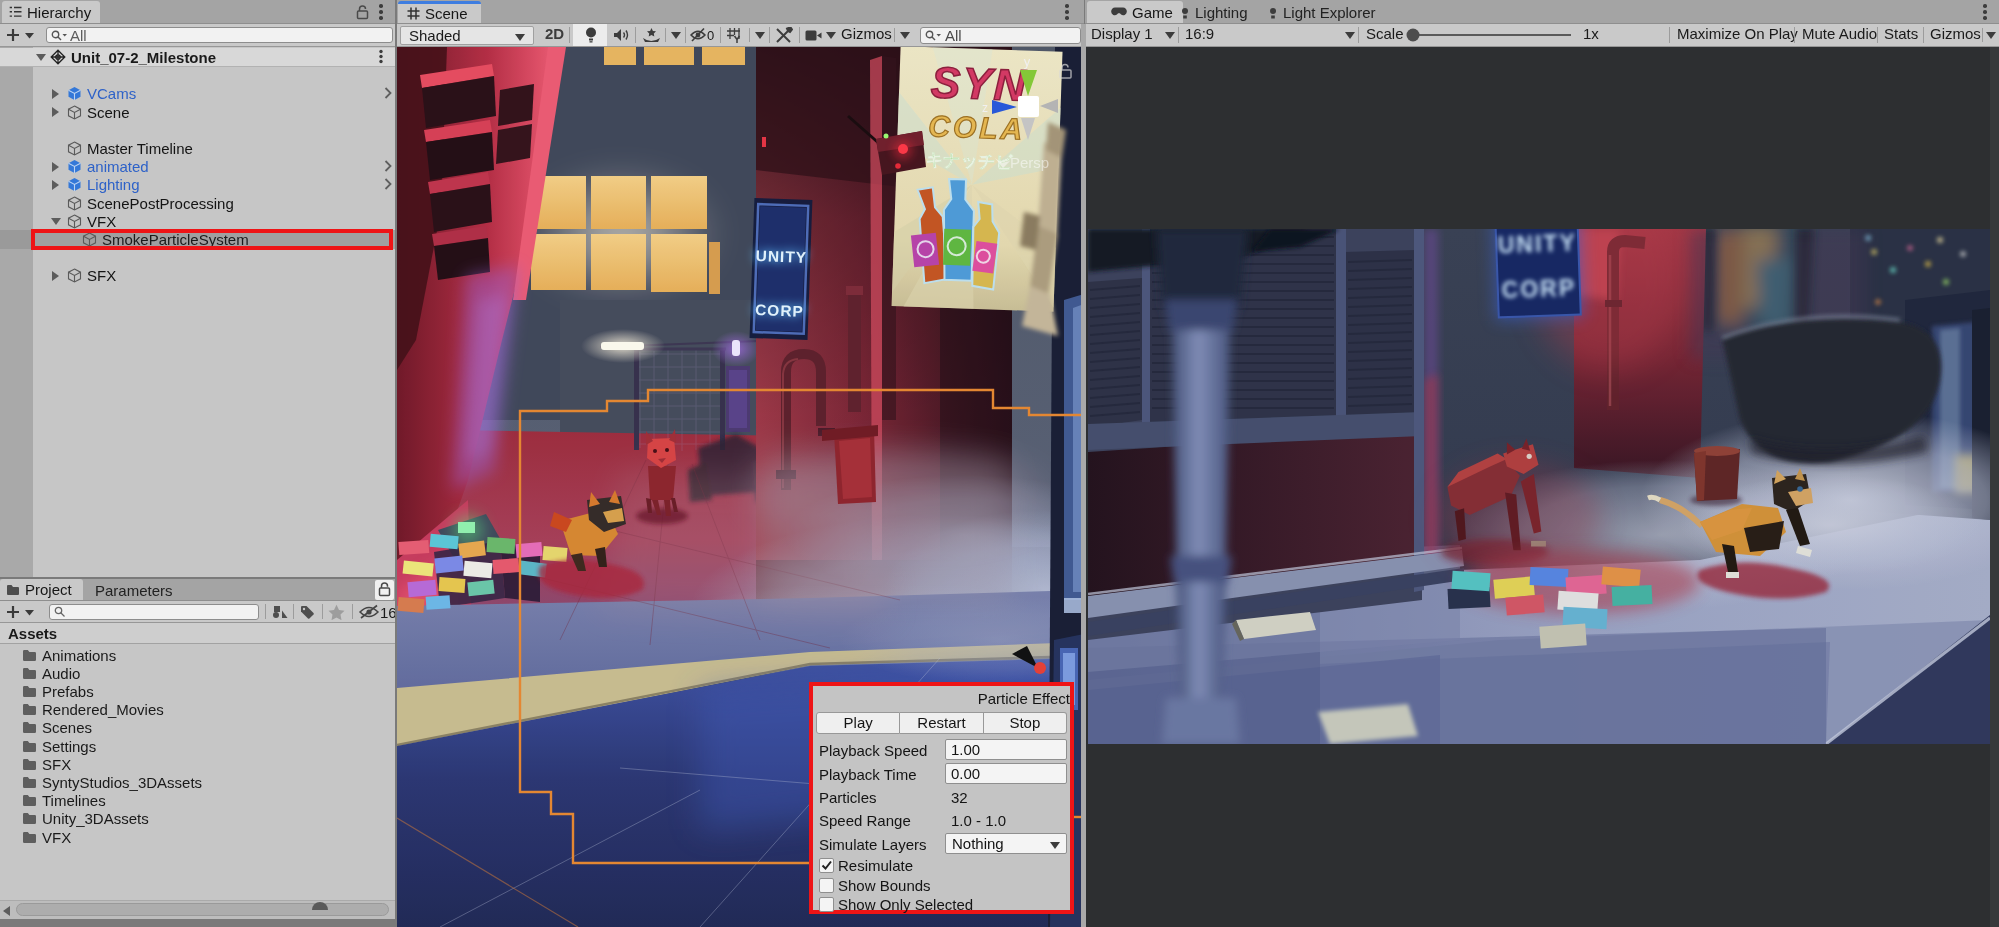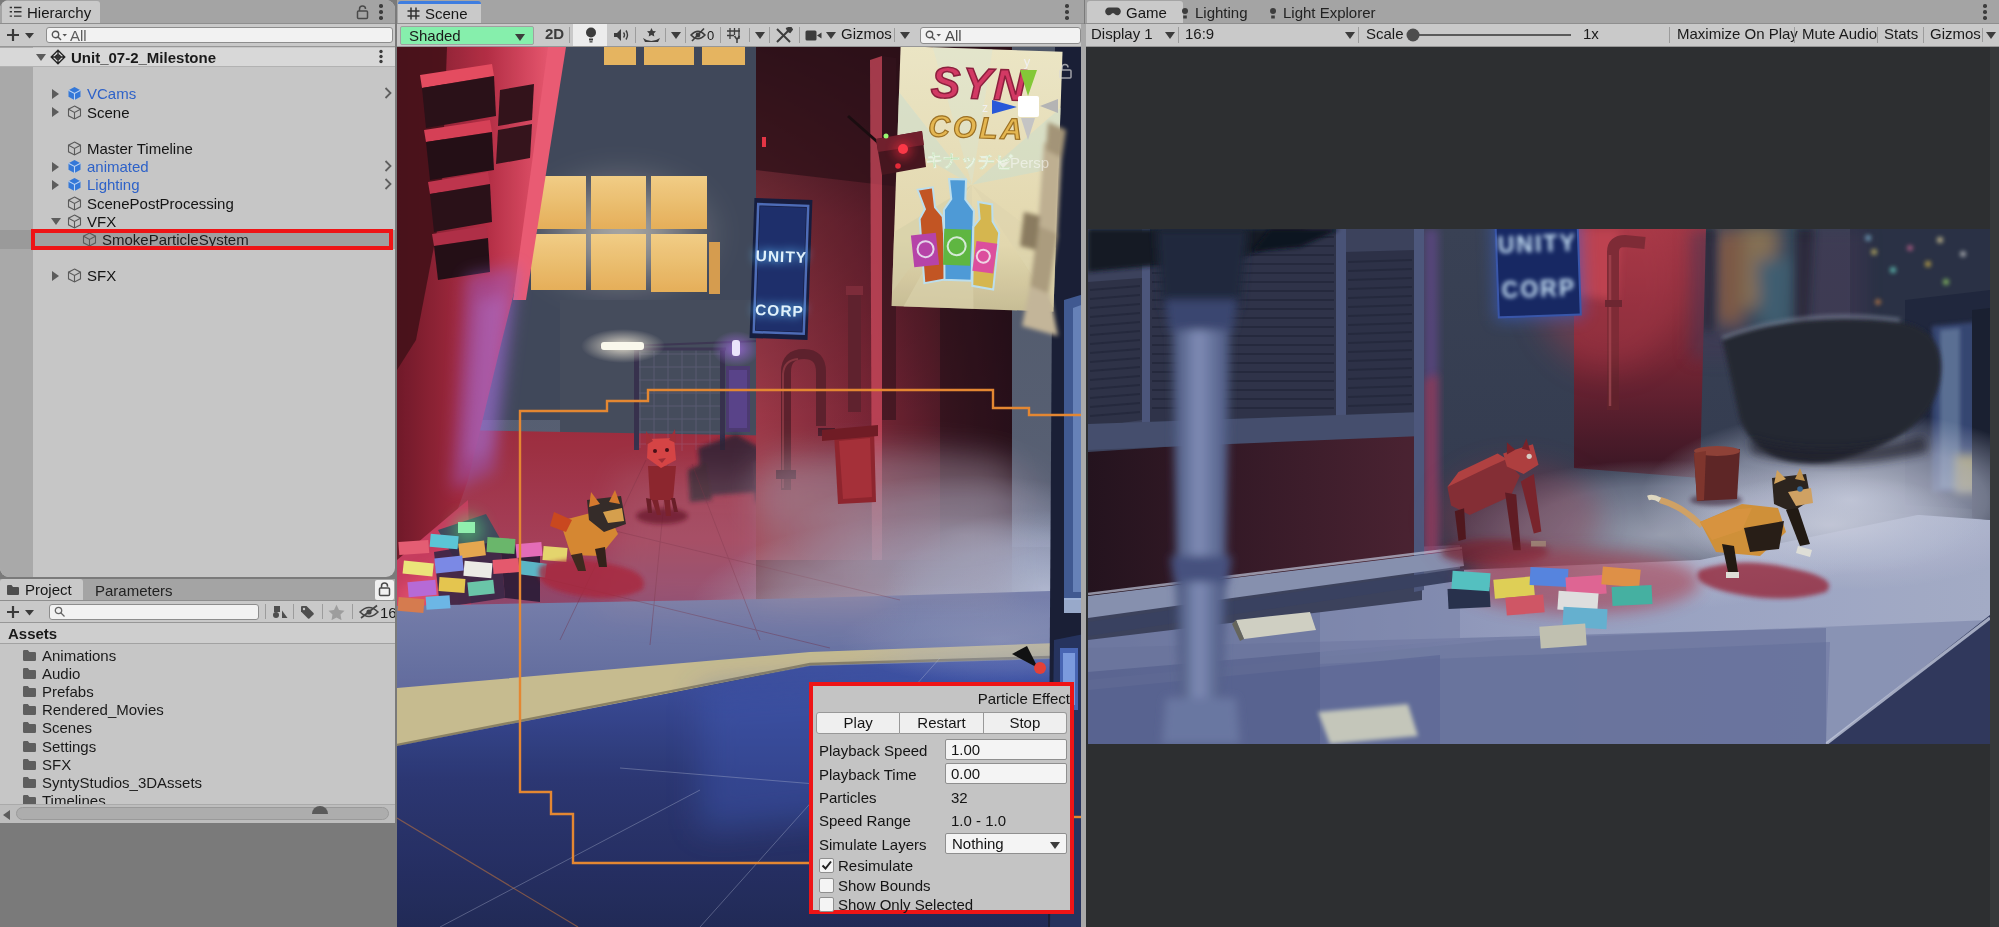--- a/index.html
+++ b/index.html
@@ -14,21 +14,21 @@
 .searchpill { position:absolute; background:#f2f2f2; border:1px solid #8d8d8d; border-radius:3px; }
 .sep { position:absolute; top:3px; bottom:3px; width:1px; background:#9c9c9c; }
 .row { position:absolute; left:0; right:0; height:19px; font-size:15px; white-space:nowrap; }
 .tri-r { display:inline-block; width:0; height:0; border-top:5px solid transparent; border-bottom:5px solid transparent; border-left:7px solid #5c5c5c; }
 .tri-d { display:inline-block; width:0; height:0; border-left:5.5px solid transparent; border-right:5.5px solid transparent; border-top:7px solid #5c5c5c; }
 svg { display:block; }
 </style>
 </head>
 <body>
 
-<div class="panel" id="hier" style="left:0; top:0; width:395px; height:577px; background:#c6c6c6;border-radius:9px;">
+<div class="panel" id="hier" style="left:0; top:0; width:395px; height:577px; background:#c6c6c6;">
   <div class="tabstrip">
     <div class="tab" style="left:2px; width:98px; padding-left:7px;">
       <svg width="13" height="12" viewBox="0 0 13 12" style="margin-right:5px;">
         <g stroke="#333" stroke-width="1.4" fill="none">
           <path d="M0.7 1.5 H3 M0.7 5.8 H3 M0.7 10.1 H3 M5 1.5 H12.5 M5 5.8 H12.5 M5 10.1 H12.5"></path>
         </g>
       </svg>
       Hierarchy
     </div>
     <svg width="13" height="15" viewBox="0 0 13 15" style="position:absolute; left:356px; top:5px;">
@@ -166,21 +166,21 @@
           <g fill="none" stroke="#5a5a5a" stroke-width="1.1">
             <path d="M7.5 1 L13.5 4.2 V10.8 L7.5 14 L1.5 10.8 V4.2 Z"></path>
             <path d="M1.5 4.2 L7.5 7.4 L13.5 4.2 M7.5 7.4 V14"></path>
           </g>
         </svg>
         <span style="position:absolute;left:87px;top:1px;color:#141414;">SFX</span>
       </div>
 </div>
 </div>
 
-<div class="panel" id="proj" style="left:0; top:579px; width:395px; height:244px; background:#c6c6c6;">
+<div class="panel" id="proj" style="left:0; top:579px; width:395px; height:340px; background:#c6c6c6;">
   <div class="tabstrip" style="height:22px;">
     <div class="tab" style="left:0px; width:83px; padding-left:6px; top:0;">
       <svg width="14" height="12" viewBox="0 0 14 12" style="margin-right:5px;">
         <path d="M1 2 a1 1 0 0 1 1-1 h3.5 l1.5 2 h5 a1 1 0 0 1 1 1 v6 a1 1 0 0 1 -1 1 H2 a1 1 0 0 1 -1-1 Z" fill="#4e4e4e"></path>
       </svg>
       Project
     </div>
     <div style="position:absolute; left:95px; top:3px; font-size:15px; color:#222;">Parameters</div>
     <div style="position:absolute; left:375px; top:1px; width:19px; height:20px; background:#f0f0f0; border-radius:2px;"></div>
     <svg width="13" height="15" viewBox="0 0 13 15" style="position:absolute; left:378px; top:3px;">
@@ -309,21 +309,21 @@
       </svg>
       Scene
     </div>
     <div class="kebab" style="left:668px;">
         <i></i>
         <i></i>
         <b></b>
       </div>
   </div>
   <div class="toolbar" id="scenetb">
-    <div style="position:absolute;left:3px;top:2px;width:134px;height:19px;border:1px solid #a0a0a0;border-radius:2px;background:#86efac;">
+    <div style="position:absolute;left:3px;top:2px;width:134px;height:19px;border:1px solid #a0a0a0;border-radius:2px;background:#e5e5e5;">
       <span style="position:absolute;left:8px;top:0px;">Shaded</span>
       <span class="tri-d" style="position:absolute;right:8px;top:7px;border-top-color:#3c3c3c;"></span>
     </div>
     <div style="position:absolute;left:148px;top:1px;font-weight:bold;color:#3c3c3c;">2D</div>
     <div class="sep" style="left:172px;"></div>
     <div style="position:absolute;left:176px;top:0;width:34px;height:22px;background:#ececec;"></div>
     <svg width="12" height="16" viewBox="0 0 12 16" style="position:absolute;left:188px;top:3px;">
       <circle cx="6" cy="5.5" r="5" fill="#3c3c3c"></circle>
         <rect x="4" y="11.5" width="4" height="2" fill="#3c3c3c"></rect>
         <rect x="4.5" y="14.2" width="3" height="1.3" fill="#3c3c3c"></rect>
@@ -742,21 +742,21 @@
     <div style="position:absolute;left:25px;top:171px;">Resimulate</div>
     <div style="position:absolute;left:6px;top:192px;width:15px;height:15px;background:#f4f4f4;border:1px solid #8f8f8f;border-radius:2px;"></div>
     <div style="position:absolute;left:25px;top:191px;">Show Bounds</div>
     <div style="position:absolute;left:6px;top:211px;width:15px;height:15px;background:#f4f4f4;border:1px solid #8f8f8f;border-radius:2px;"></div>
     <div style="position:absolute;left:25px;top:210px;">Show Only Selected</div>
   </div>
 </div>
 
 <div class="panel" id="game" style="left:1085px; top:0; width:914px; height:927px; background:#2d2f31;">
   <div class="tabstrip">
-    <div class="tab" style="left:2px; width:96px; padding-left:18px;">
+    <div class="tab" style="left:2px; width:96px; padding-left:24px;">
       <svg width="16" height="10" viewBox="0 0 16 10" style="margin-right:5px;">
         <path d="M4 0.5 h8 a3.8 3.8 0 0 1 3.8 4 a3.5 3.5 0 0 1 -6 2.7 l-0.9 -0.9 h-1.8 l-0.9 0.9 a3.5 3.5 0 0 1 -6 -2.7 a3.8 3.8 0 0 1 3.8 -4 Z" fill="#3c3c3c"></path>
       </svg>
       Game
     </div>
     <div style="position:absolute; left:95px; top:4px; font-size:15px; color:#222; display:flex; align-items:center;">
       <svg width="10" height="14" viewBox="0 0 10 14" style="margin-right:5px;">
           <circle cx="5" cy="5" r="3" fill="#3c3c3c"></circle>
           <rect x="3.2" y="9.5" width="3.6" height="3" fill="#3c3c3c"></rect>
         </svg>

